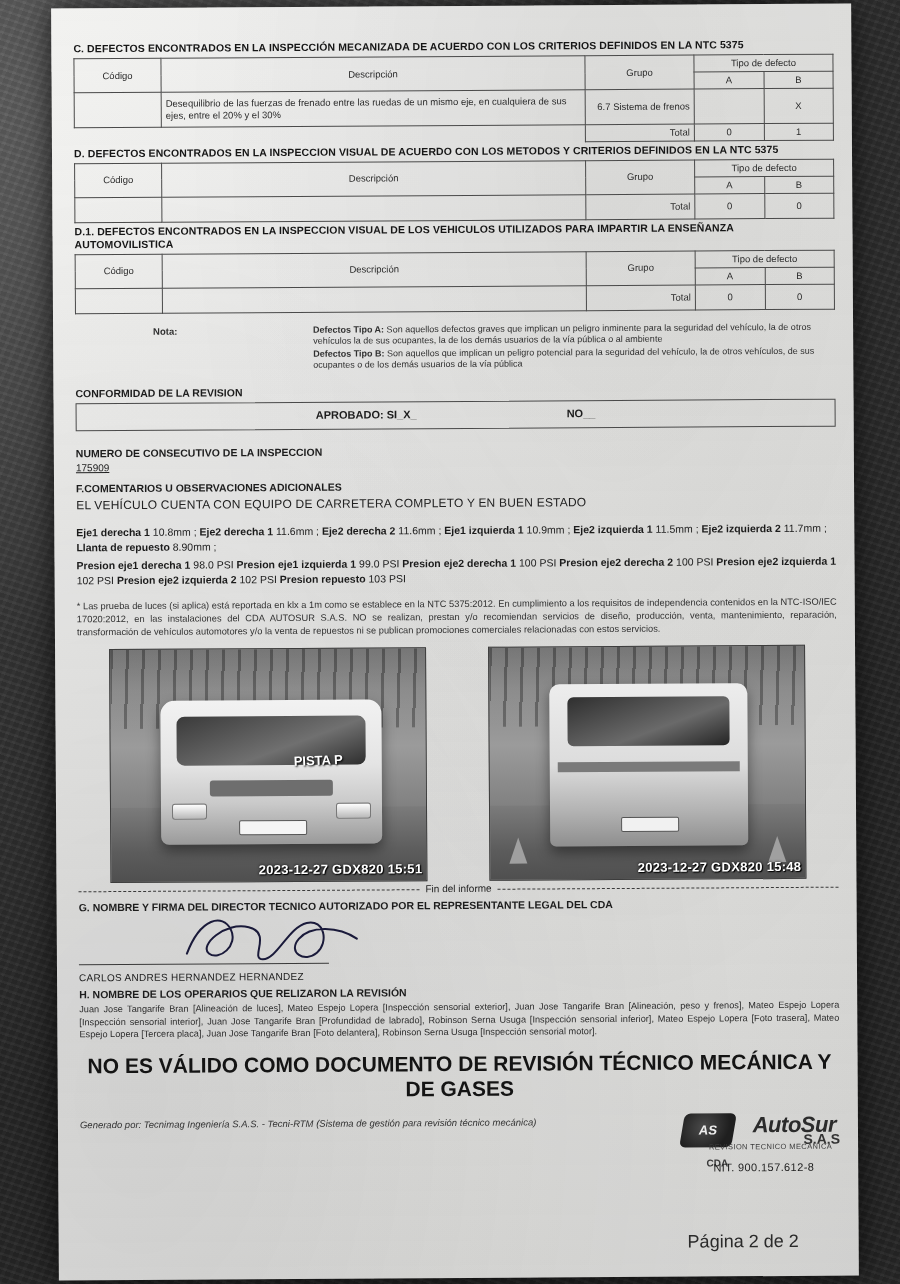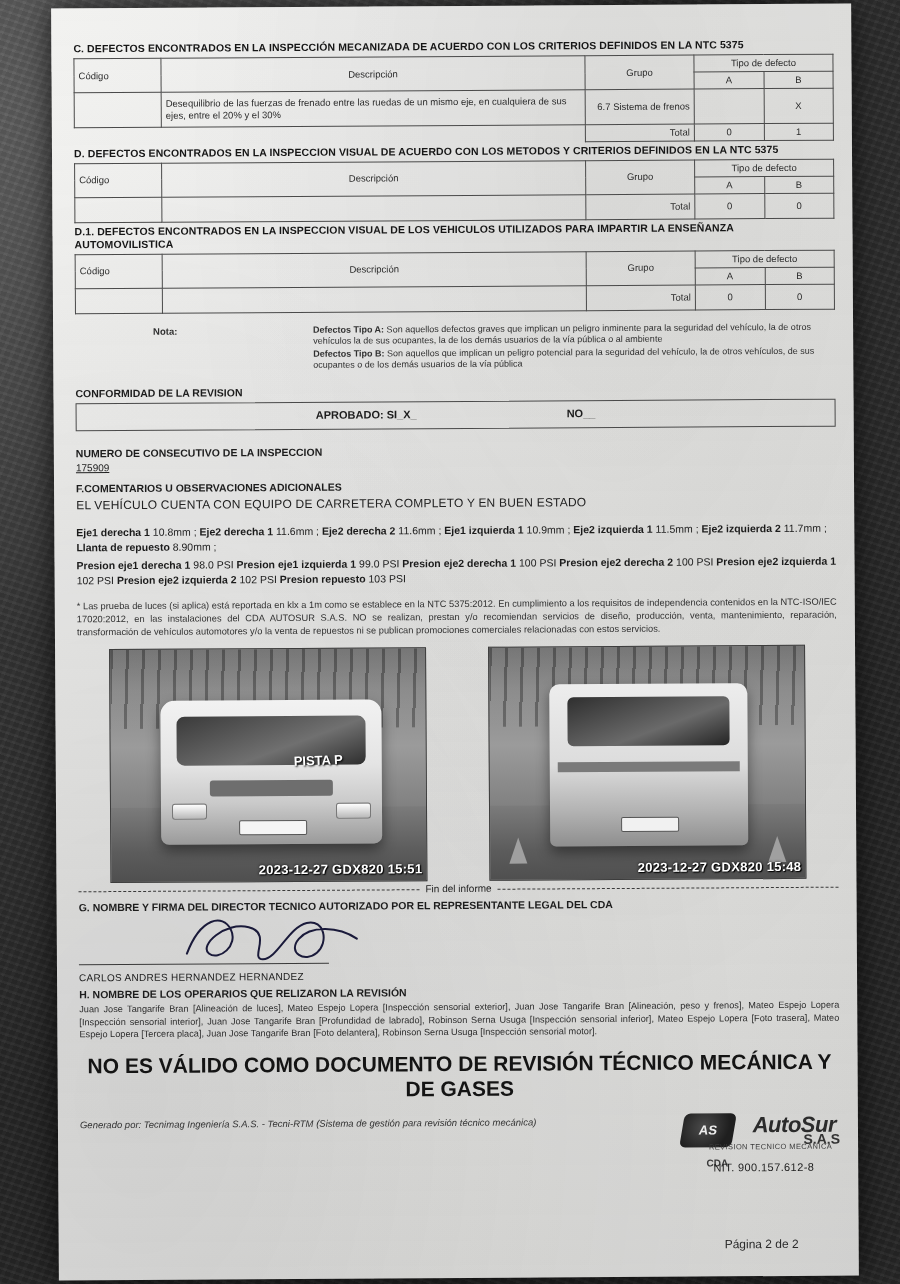--- a/index.html
+++ b/index.html
@@ -80,21 +80,21 @@
     margin-bottom: 2px;
   }
   table.def td, table.def th {
     border: 1px solid #4a4a4a;
     padding: 2px 4px;
     font-weight: normal;
     font-size: 9.5px;
     color: #2a2a2a;
     vertical-align: middle;
   }
-  .c-cod { width: 78px; text-align: left; color:#555; }
+  .c-cod { width: 78px; text-align: center; color:#555; }
   .c-desc { }
   .c-grupo { width: 100px; text-align: center; }
   .c-tipo { width: 130px; text-align: center; }
   .c-ab { width: 65px; text-align: center; }
   .hdr-center { text-align: center; }
   .row-h td { height: 20px; }
   .tall td { height: 30px; }
   .tot-lbl { text-align: right; padding-right: 5px; margin-left: 12px; }
   .blank-cell { border: none !important; }
 
@@ -297,21 +297,21 @@
     background: radial-gradient(circle at 40% 40%, #4a4a4a, #1f1f1f 70%);
     color:#eee; font-size: 13px; font-weight:bold;
     display:flex; align-items:center; justify-content:center;
     transform: skewX(-10deg);
   }
   .logo-nit { position:absolute; right: 26px; top: 52px; font-size: 11px; color:#1d1d1d; letter-spacing:.4px;}
   .pagina {
     position: absolute;
     right: 60px;
     bottom: 24px;
-    font-size: 12px;
+    font-size: 18px;
     color: #2a2a2a;
   }
 </style>
 </head>
 <body>
 
 <div class="backdrop"></div>
 
 <div class="paper">
   <div class="sheet-inner">

